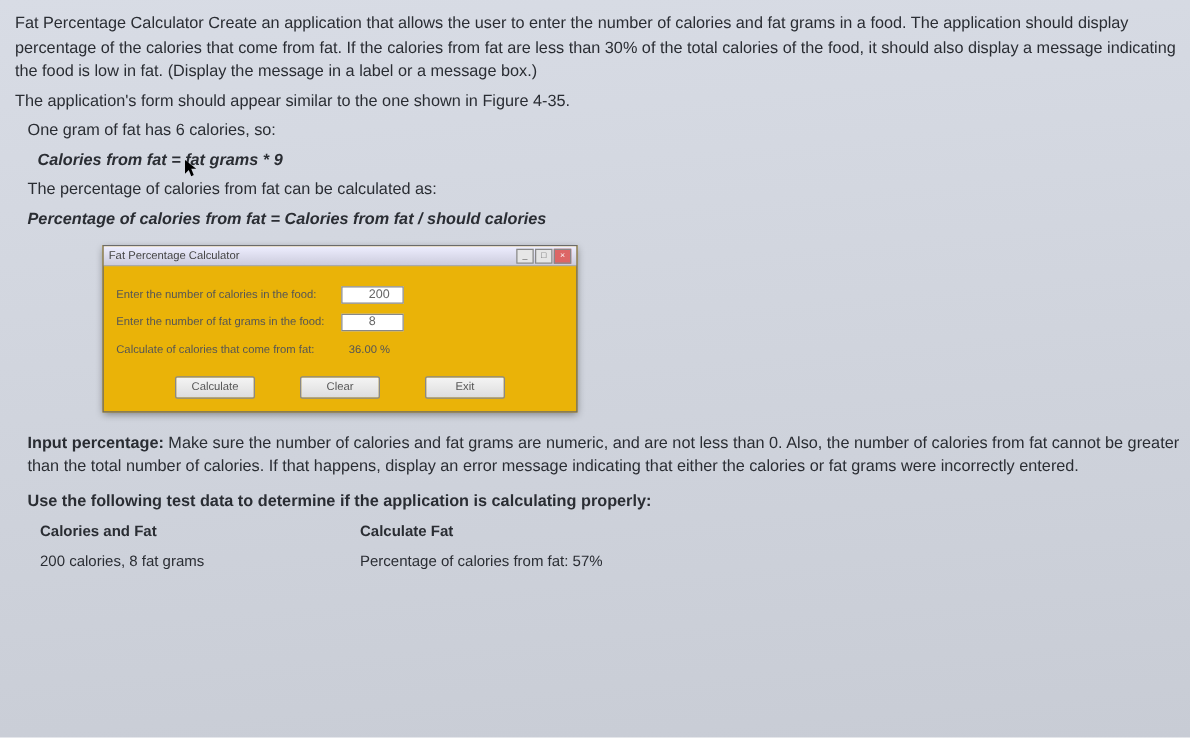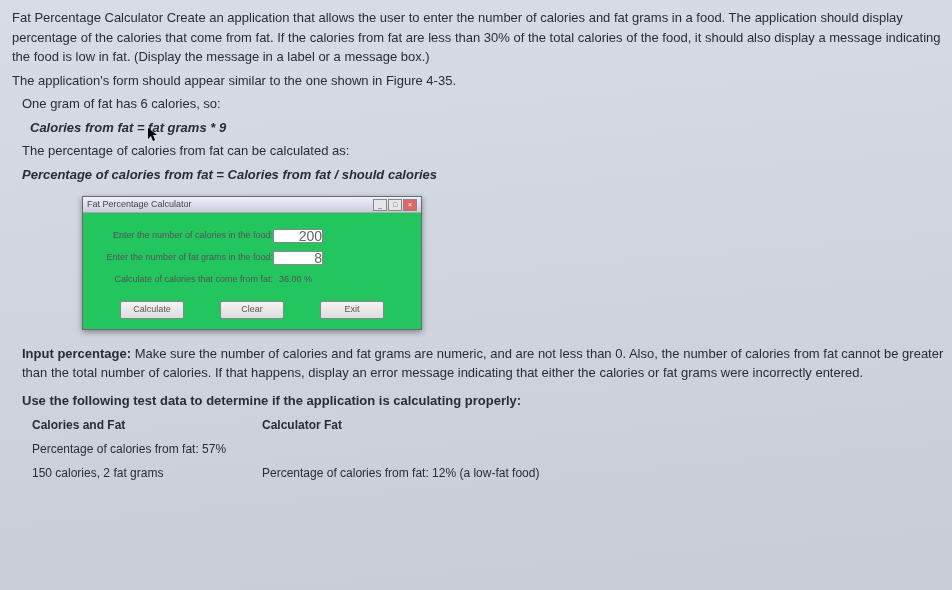--- a/index.html
+++ b/index.html
@@ -15,48 +15,48 @@
     line-height: 1.5;
   }
   .para { margin-bottom: 4px; padding-right: 4px; }
   .bold { font-weight: 600; }
   .indent-1 { margin-left: 10px; }
   .indent-2 { margin-left: 18px; }
   .formula { font-weight: 600; font-style: italic; }
   
   
   .mock-window {
-    width: 340px;
+    width: 380px;
     margin: 12px 0 14px 70px;
     border: 1px solid #6a6a6a;
-    background: #22c55e;
+    background: #eab308;
     box-shadow: 0 2px 6px rgba(0,0,0,0.4);
     font-size: 9px;
     color: #555;
   }
   .titlebar {
     display: flex;
     justify-content: space-between;
     align-items: center;
     background: linear-gradient(#eef, #ccd);
     border-bottom: 1px solid #aaa;
     padding: 2px 4px;
     height: 16px;
   }
   .titlebar-text { font-size: 9px; color: #444; }
   .titlebar-btns { display: flex; gap: 1px; }
   .tbtn { width: 14px; height: 12px; background: #e6e6e6; border: 1px solid #888; font-size: 7px; line-height: 10px; text-align: center; }
   .tbtn.close { background: #d66; color: #fff; }
-  .window-body { padding: 8px 10px 10px 10px; text-align: right; }
+  .window-body { padding: 8px 10px 10px 10px; }
   .form-row { display: flex; align-items: center; justify-content: flex-start; margin: 8px 0; }
   .form-label { width: 180px; font-size: 9px; color: #555; }
   .form-field {
     width: 50px; height: 14px;
     background: #fff; border: 1px solid #888;
-    font-size: 14px; padding: 0 0; line-height: 12px;
+    font-size: 10px; padding: 0 21px; line-height: 12px;
     color: #666;
   }
   .form-output { font-size: 9px; color: #555; margin-left: 6px; }
   .btn-row { display: flex; gap: 36px; margin-top: 14px; justify-content: center; }
   .mock-btn {
     width: 64px; height: 18px;
     background: linear-gradient(#f4f4f4,#ddd);
     border: 1px solid #888;
     font-size: 9px; color: #555;
     display: flex; align-items: center; justify-content: center;
@@ -67,21 +67,21 @@
   .cursor {
     position: absolute;
     left: 148px; top: 128px;
     width: 0; height: 0;
     pointer-events: none;
   }
   .cursor svg { width: 10px; height: 14px; }
   
   
   .test-table { margin: 6px 0 0 20px; }
-  .test-row { display: flex; margin: 6px 0; }
+  .test-row { display: flex; margin: 6px 0; gap: 26px; }
   .test-col1 { width: 230px; font-size: 12px; }
   .test-col2 { font-size: 12px; }
   .test-header .test-col1, .test-header .test-col2 { font-weight: 600; }
 </style>
 </head>
 <body>
 
 <div class="para">Fat Percentage Calculator Create an application that allows the user to enter the number of calories and fat grams in a food. The application should display percentage of the calories that come from fat. If the calories from fat are less than 30% of the total calories of the food, it should also display a message indicating the food is low in fat. (Display the message in a label or a message box.)</div>
 <div class="para">The application's form should appear similar to the one shown in Figure 4-35.</div>
 
@@ -129,22 +129,19 @@
 
 <div class="para indent-1">
   <span class="bold">Input percentage:</span><span> Make sure the number of calories and fat grams are numeric, and are not less than 0. Also, the number of calories from fat cannot be greater than the total number of calories. If that happens, display an error message indicating that either the calories or fat grams were incorrectly entered.</span>
 </div>
 
 <div class="para indent-1 bold" style="margin-top:8px">Use the following test data to determine if the application is calculating properly:</div>
 
 <div class="test-table">
   <div class="test-row test-header">
     <div class="test-col1">Calories and Fat</div>
-    <div class="test-col2">Calculator Fat</div>
+    <div class="test-col2">Calculate Fat</div>
   </div>
   <div class="test-row">
+    <div class="test-col1">200 calories, 8 fat grams</div>
     <div class="test-col2">Percentage of calories from fat: 57%</div>
-  </div>
-  <div class="test-row">
-    <div class="test-col1">150 calories, 2 fat grams</div>
-    <div class="test-col2">Percentage of calories from fat: 12% (a low-fat food)</div>
   </div>
 </div>
 
 </body></html>

